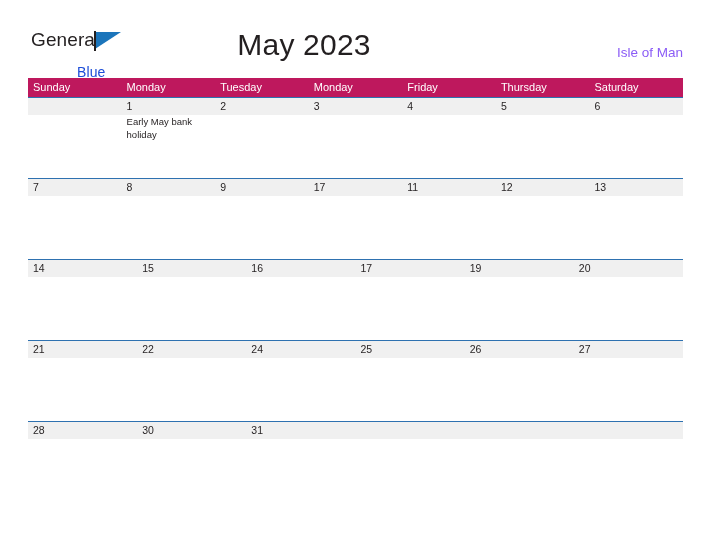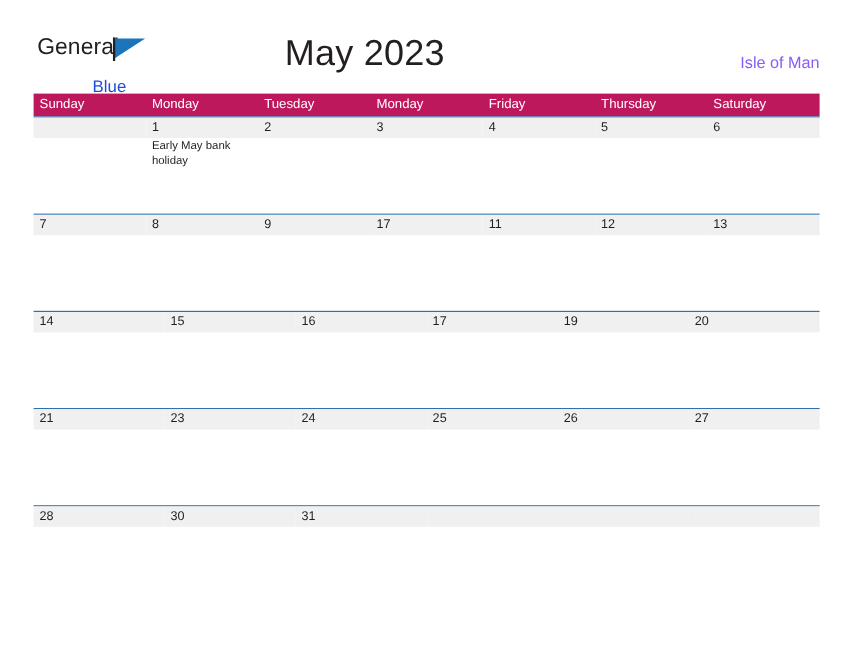--- a/index.html
+++ b/index.html
@@ -289,21 +289,21 @@
           </div>
         </div>
         <div class="week-row">
           <div class="week-cells">
             <div class="day-cell">
               <div class="day-band"></div>
               <div class="day-num">21</div>
             </div>
             <div class="day-cell">
               <div class="day-band"></div>
-              <div class="day-num">23</div>
+              <div class="day-num">22</div>
             </div>
             <div class="day-cell">
               <div class="day-band"></div>
               <div class="day-num">24</div>
             </div>
             <div class="day-cell">
               <div class="day-band"></div>
               <div class="day-num">25</div>
             </div>
             <div class="day-cell">

